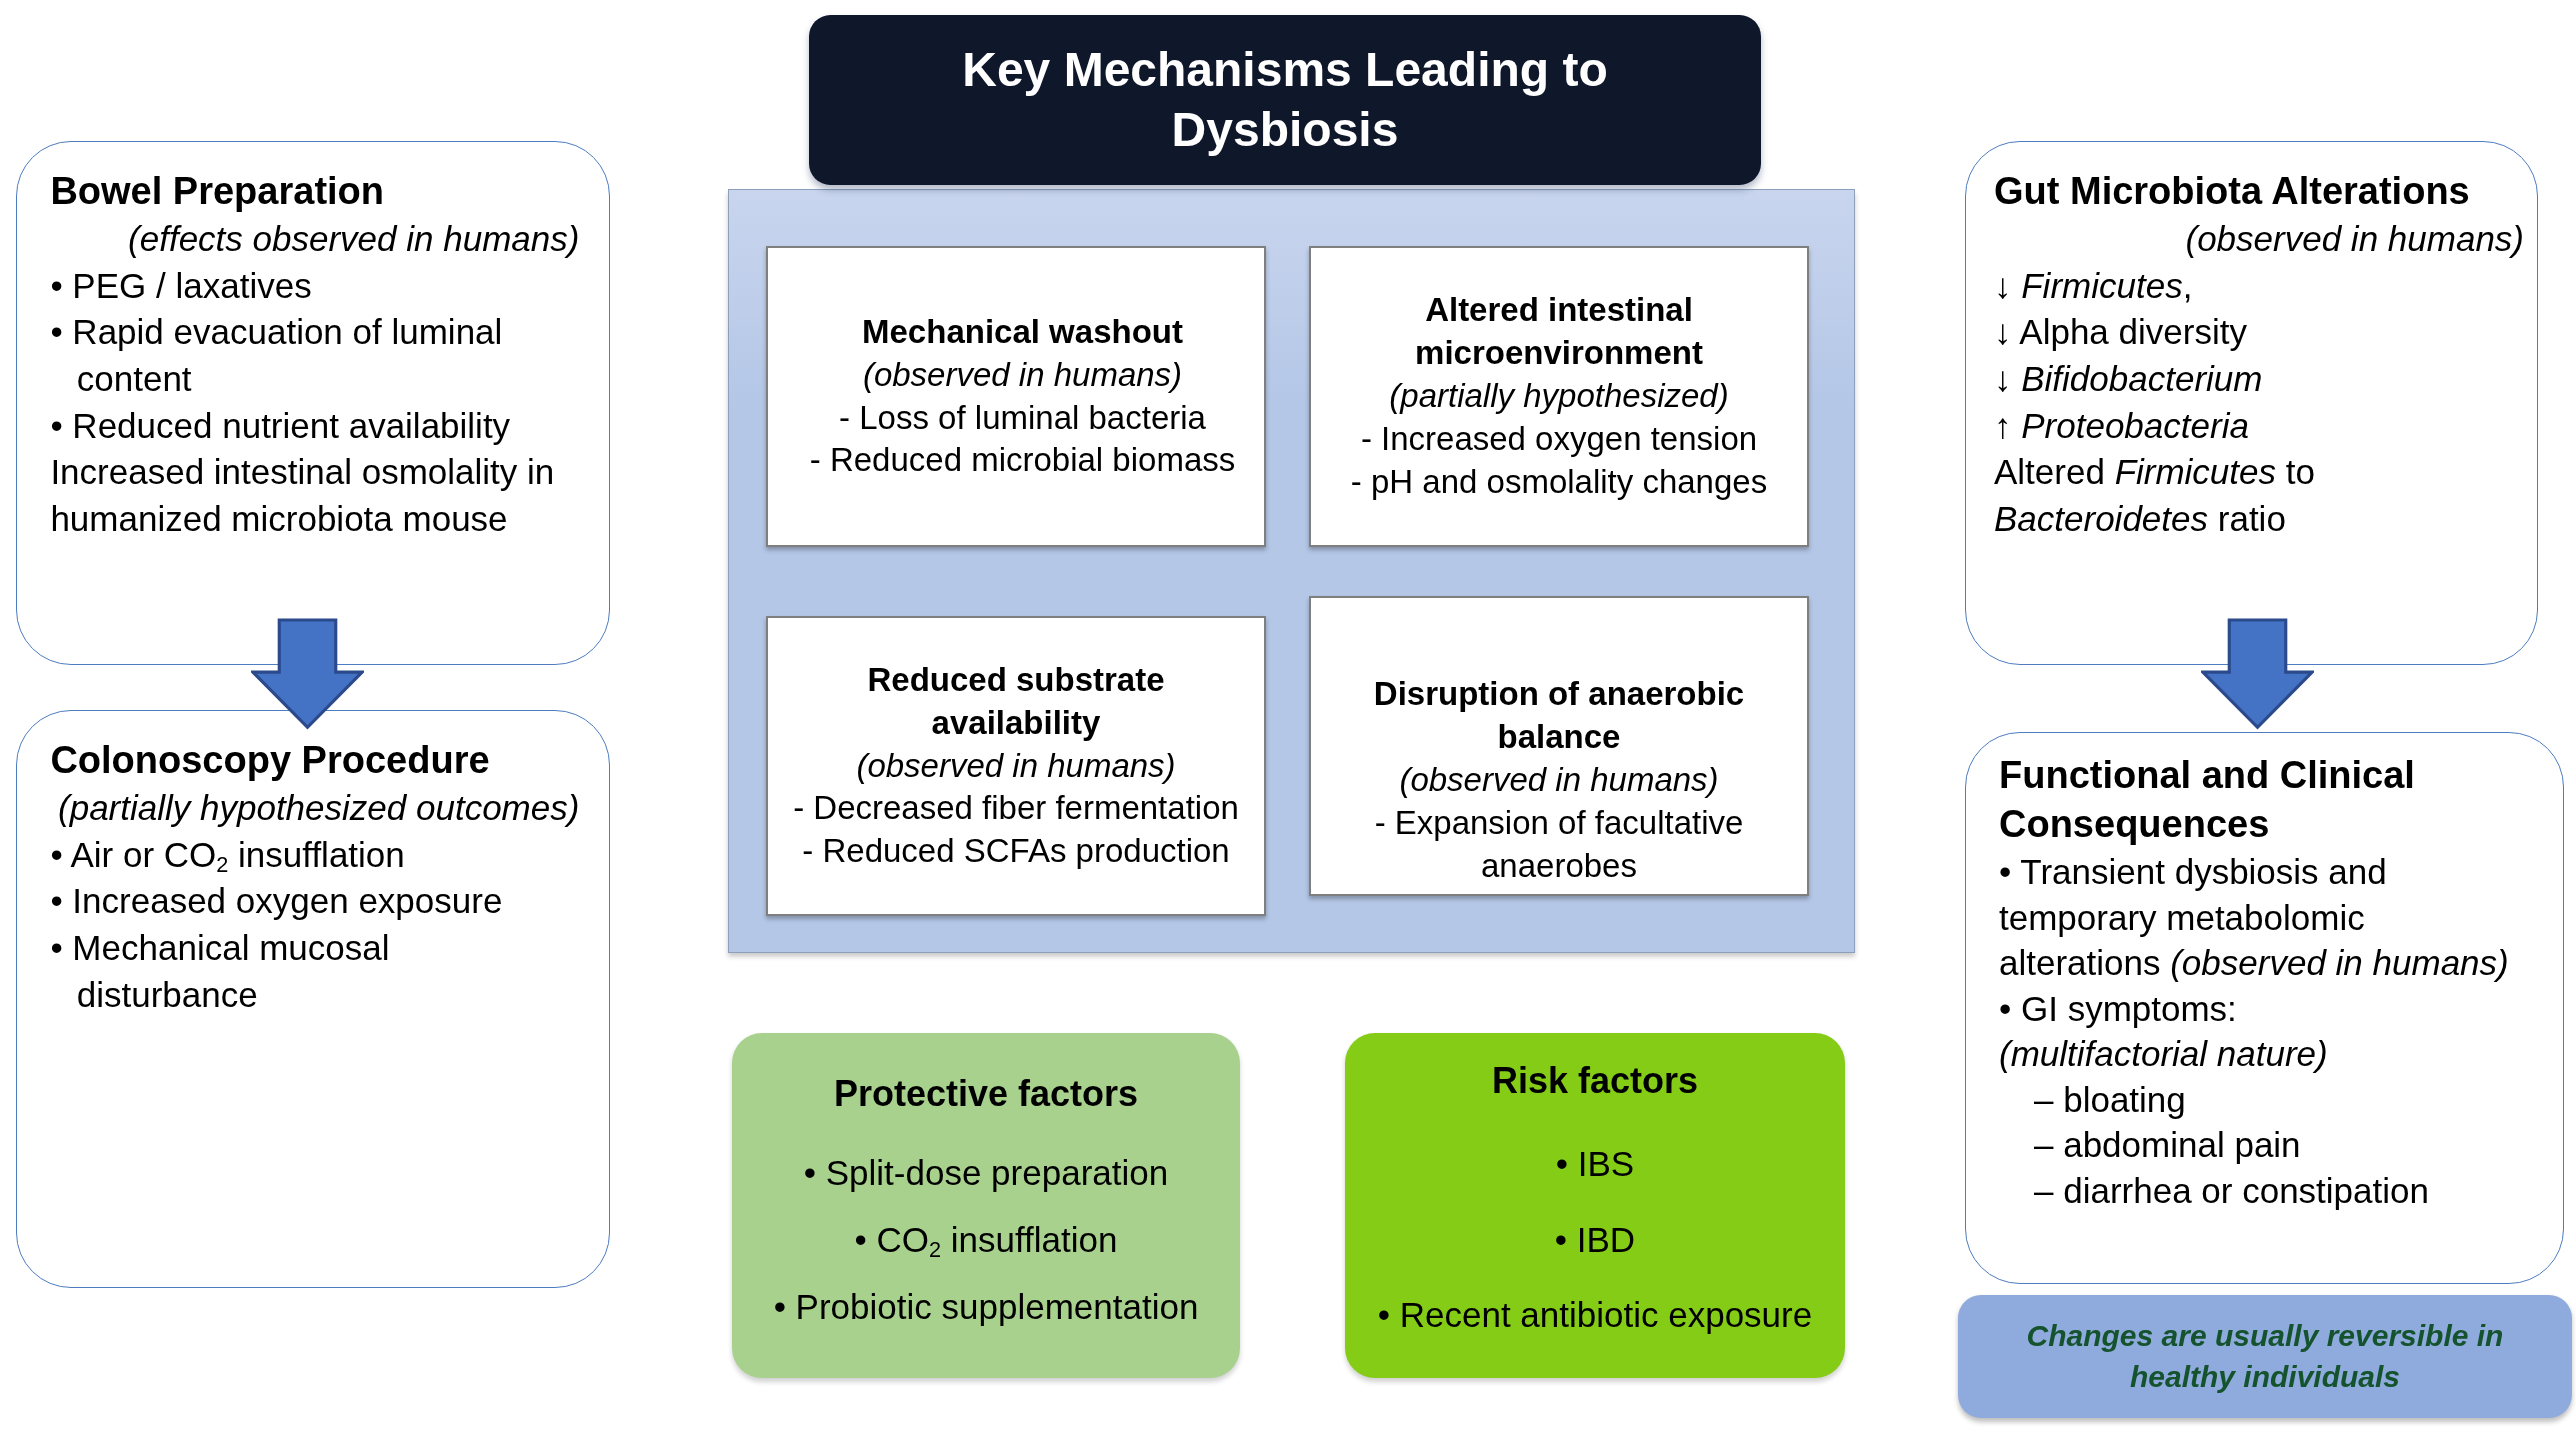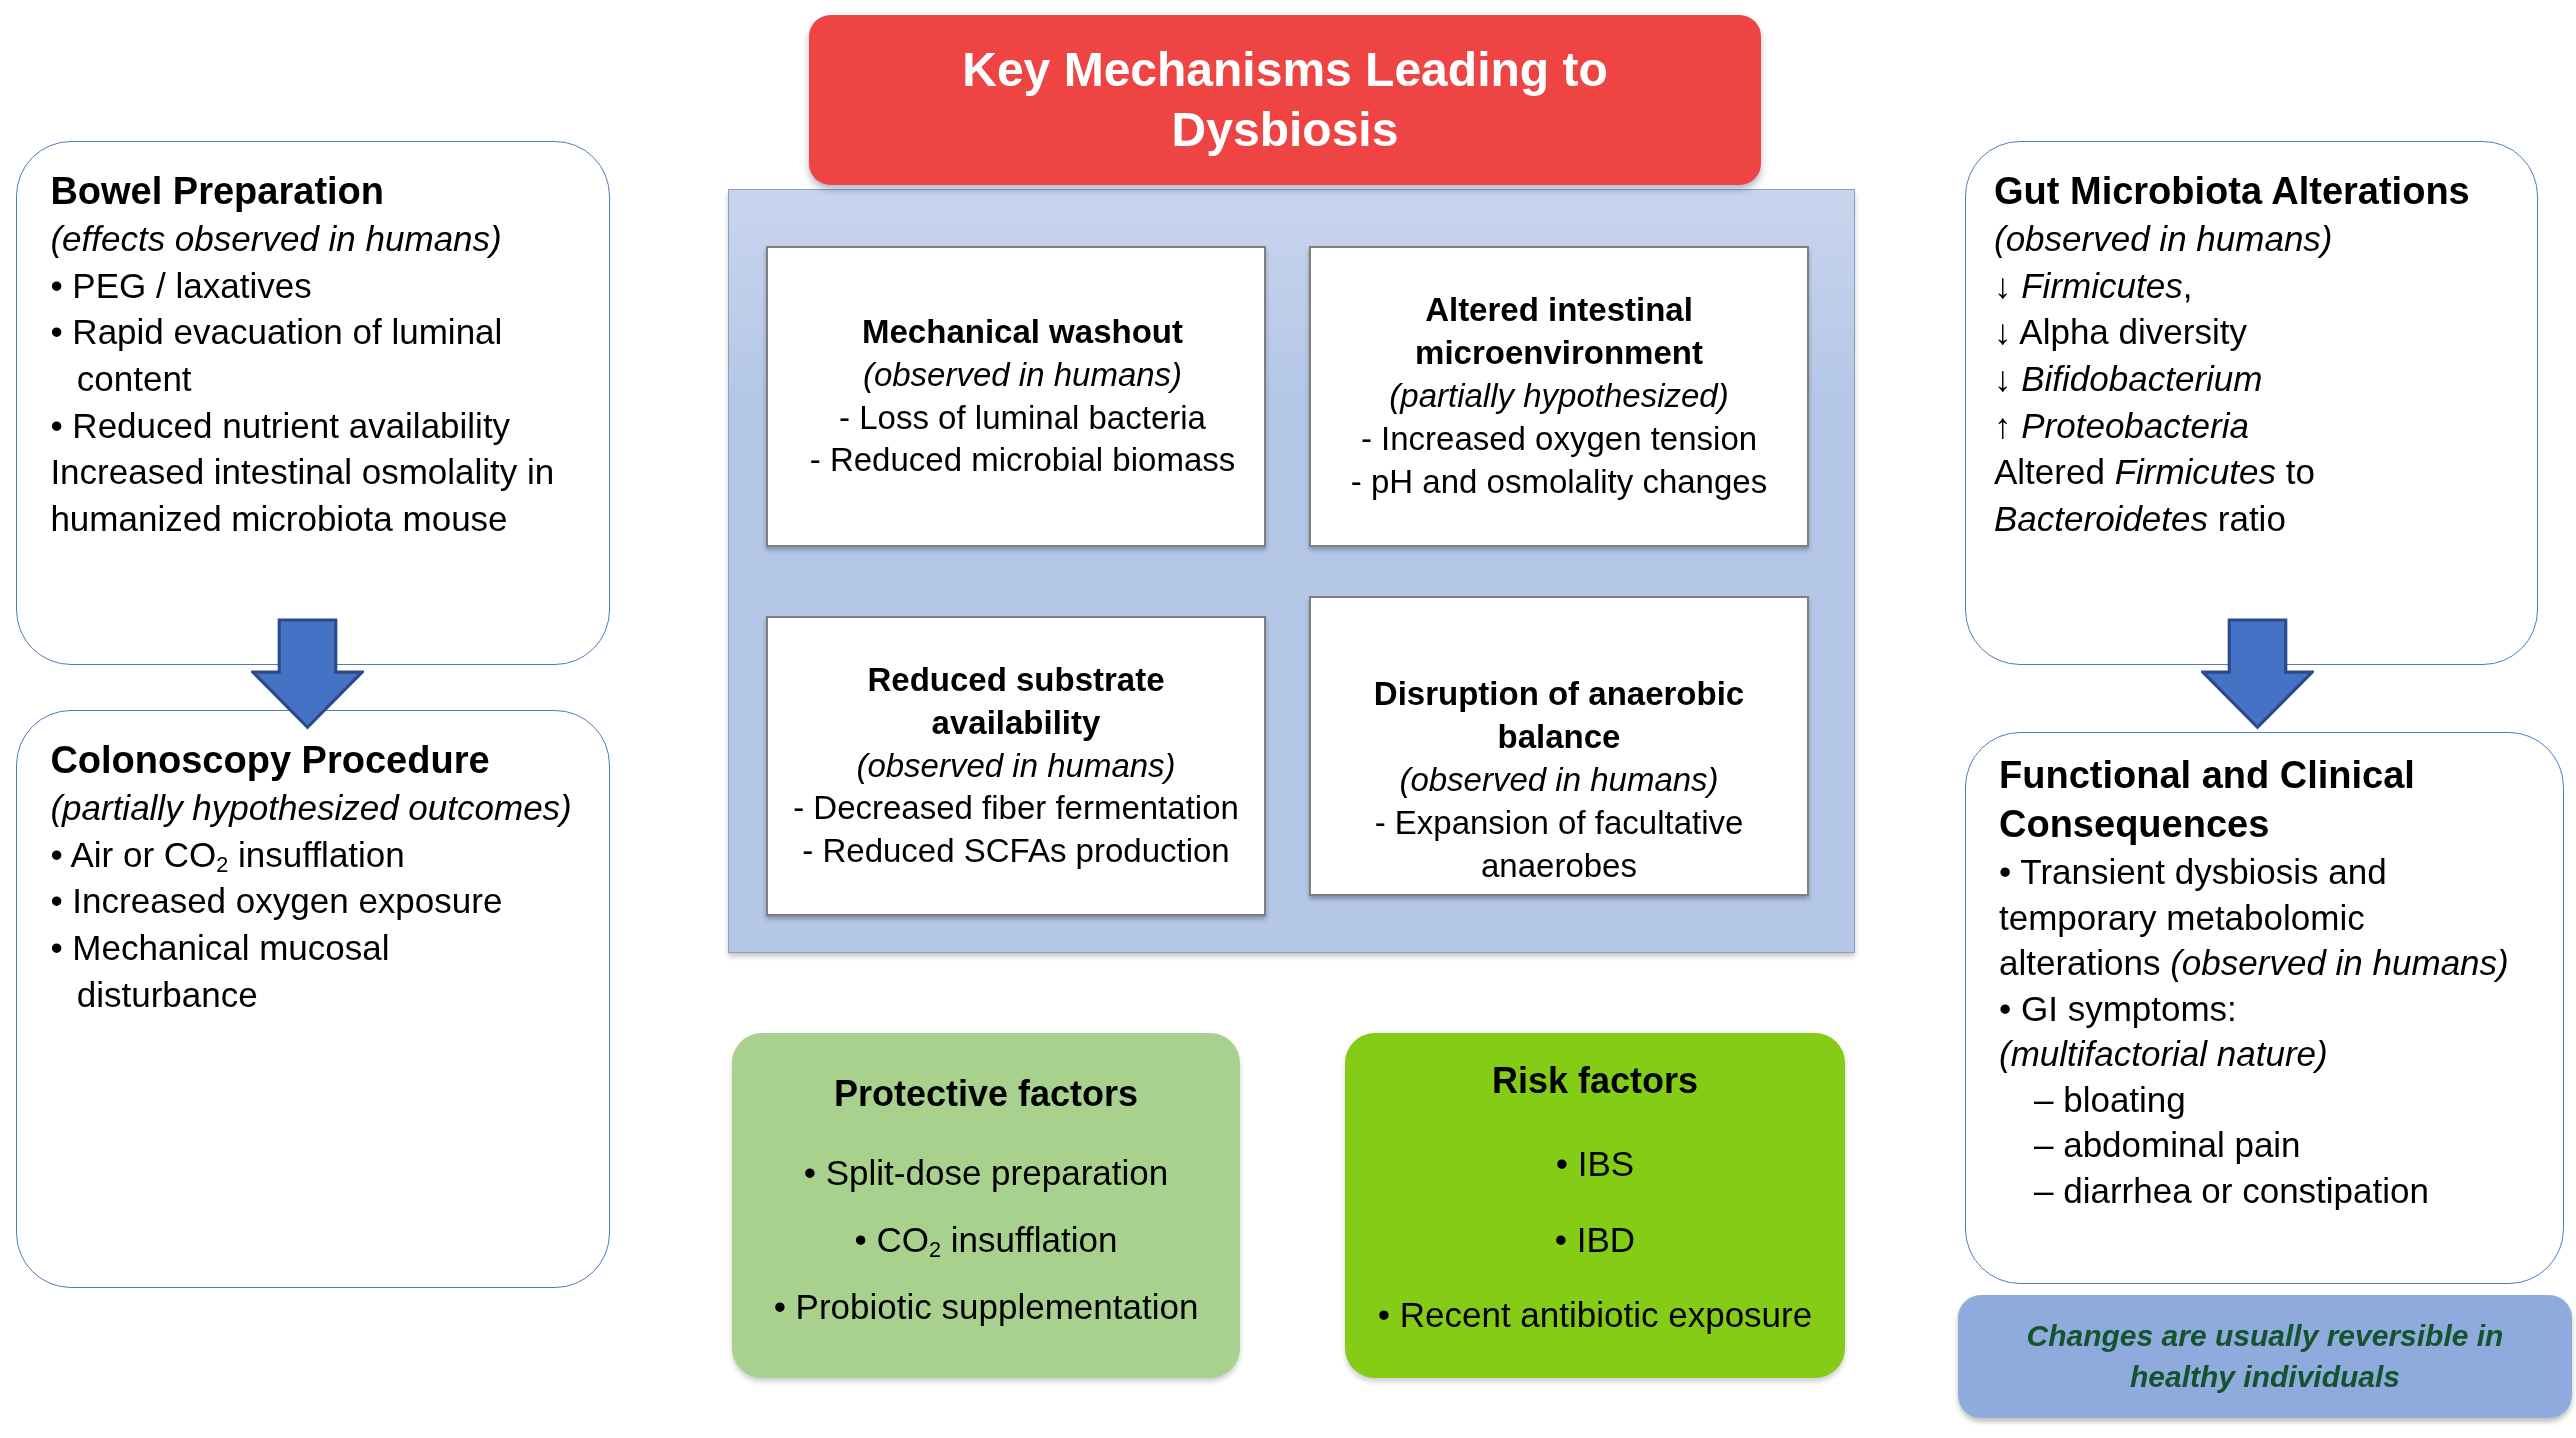--- a/index.html
+++ b/index.html
@@ -9,21 +9,21 @@
     background: #ffffff;
     font-family: "Liberation Sans", sans-serif;
     color: #000000;
     overflow: hidden;
   }
   .abs { position: absolute; box-sizing: border-box; }
 
   
   .title-banner {
     left: 809px; top: 15px; width: 952px; height: 170px;
-    background: #ef4444;
+    background: #0f172a;
     border-radius: 21.4px;
     display: flex; align-items: center; justify-content: center;
     box-shadow: 0 5px 7.6px rgba(40,60,100,0.35);
     z-index: 3;
   }
   .title-text {
     color: #ffffff; font-weight: bold; font-size: 48px; line-height: 1.26;
     text-align: center; padding: 0 44px;
   }
 
@@ -58,21 +58,21 @@
   
   .side-box {
     background: #ffffff;
     border: 1.9px solid #4E7CC0;
     border-radius: 55px;
     font-size: 35px; line-height: 1.33;
     padding: 25px 30px 0 33px;
     z-index: 1;
   }
   .side-heading { font-weight: bold; font-size: 38px; line-height: 1.3; }
-  .side-sub { font-style: italic; }
+  .side-sub { font-style: italic; text-align: right; }
   .hang { padding-left: 26.4px; text-indent: -26.4px; }
   .dash-item { padding-left: 35px; }
 
   #left-top    { left: 16.4px;   top: 141px;  width: 594px; height: 524px; }
   #left-bottom { left: 16.4px;   top: 710px; width: 594px; height: 578px; }
   #right-top   { left: 1965px; top: 141px;  width: 573px; height: 524px; padding-right: 13px; padding-left: 28px; }
   #right-bottom{ left: 1965px; top: 732px; width: 599px; height: 552px; padding-top: 17.6px; line-height: 1.3; }
   #right-top .side-heading { white-space: nowrap; }
 
   

